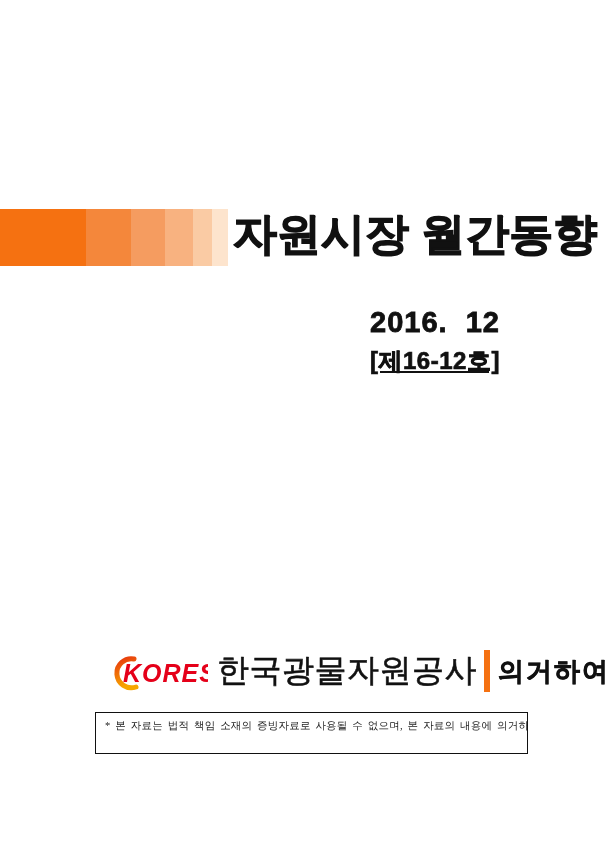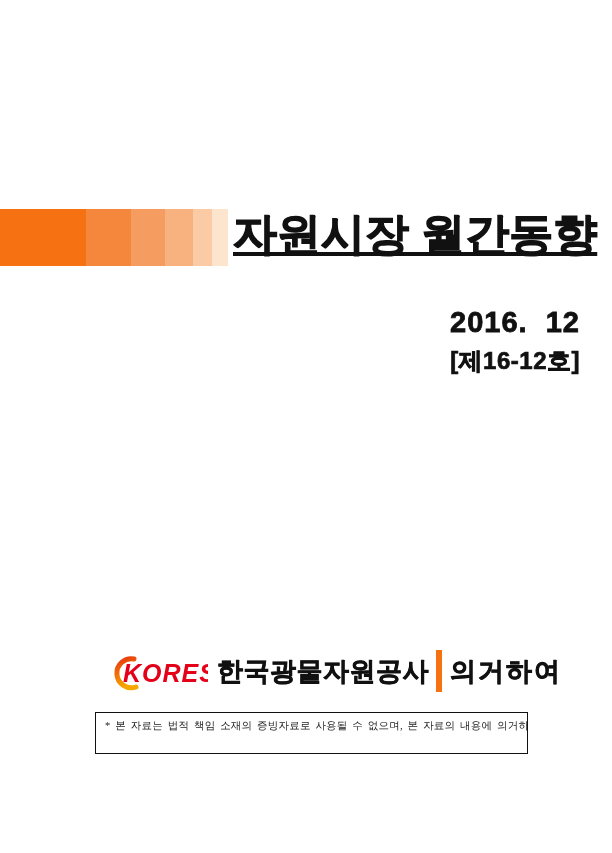--- a/index.html
+++ b/index.html
@@ -21,40 +21,40 @@
   .doc-title{
     margin-left:5px;
     font-size:44px;line-height:50px;font-weight:900;
     letter-spacing:0px;white-space:nowrap;
     color:#111;
     -webkit-text-stroke:1.2px #111;
   }
   
   .issue-block{
     position:absolute;top:306px;left:370px;width:210px;
-    text-align:right;
+    text-align:left;
   }
   .issue-date{
     font-size:29px;font-weight:900;letter-spacing:1px;word-spacing:9px;
     -webkit-text-stroke:0.8px #111;
   }
   .issue-number{
     margin-top:6px;
-    font-size:24px;font-weight:900;letter-spacing:0.5px;
+    font-size:24px;font-weight:900;letter-spacing:0.5px;text-decoration:underline;
     -webkit-text-stroke:0.7px #111;
   }
   
   .publisher-row{
     position:absolute;top:648px;left:112px;height:46px;
     display:flex;align-items:center;
   }
   .kores-logo{flex:0 0 auto;display:block;}
   .org-name{
     margin-left:9px;
-    font-size:26px;font-weight:700;letter-spacing:0.5px;white-space:nowrap;
+    font-size:32px;font-weight:400;letter-spacing:0.5px;white-space:nowrap;
     -webkit-text-stroke:0.6px #111;
   }
   .divider{
     width:6px;height:42px;margin:0 8px 0 7px;background:#F57111;flex:0 0 auto;
   }
   .dept-name{
     font-size:26px;font-weight:900;letter-spacing:2px;white-space:nowrap;
     -webkit-text-stroke:0.6px #111;
   }
   
@@ -77,21 +77,21 @@
 
   <div class="title-band">
     <div class="grad-bar">
         <div class="grad-seg" style="width: 86px; background: rgb(245, 113, 17);"></div>
         <div class="grad-seg" style="width: 45px; background: rgb(244, 135, 59);"></div>
         <div class="grad-seg" style="width: 34px; background: rgb(245, 156, 96);"></div>
         <div class="grad-seg" style="width: 28px; background: rgb(248, 178, 128);"></div>
         <div class="grad-seg" style="width: 19px; background: rgb(250, 203, 164);"></div>
         <div class="grad-seg" style="width: 16px; background: rgb(253, 228, 205);"></div>
       </div>
-    <div class="doc-title" style="color: rgb(17, 17, 17); text-decoration: underline;">자원시장 월간동향</div>
+    <div class="doc-title" style="color: rgb(17, 17, 17);">자원시장 월간동향</div>
   </div>
 
   <div class="issue-block">
     <div class="issue-date">2016. 12</div>
     <div class="issue-number">[제16-12호]</div>
   </div>
 
   <div class="publisher-row">
     <svg class="kores-logo" width="96" height="44" viewBox="0 0 96 44">
       <defs>

